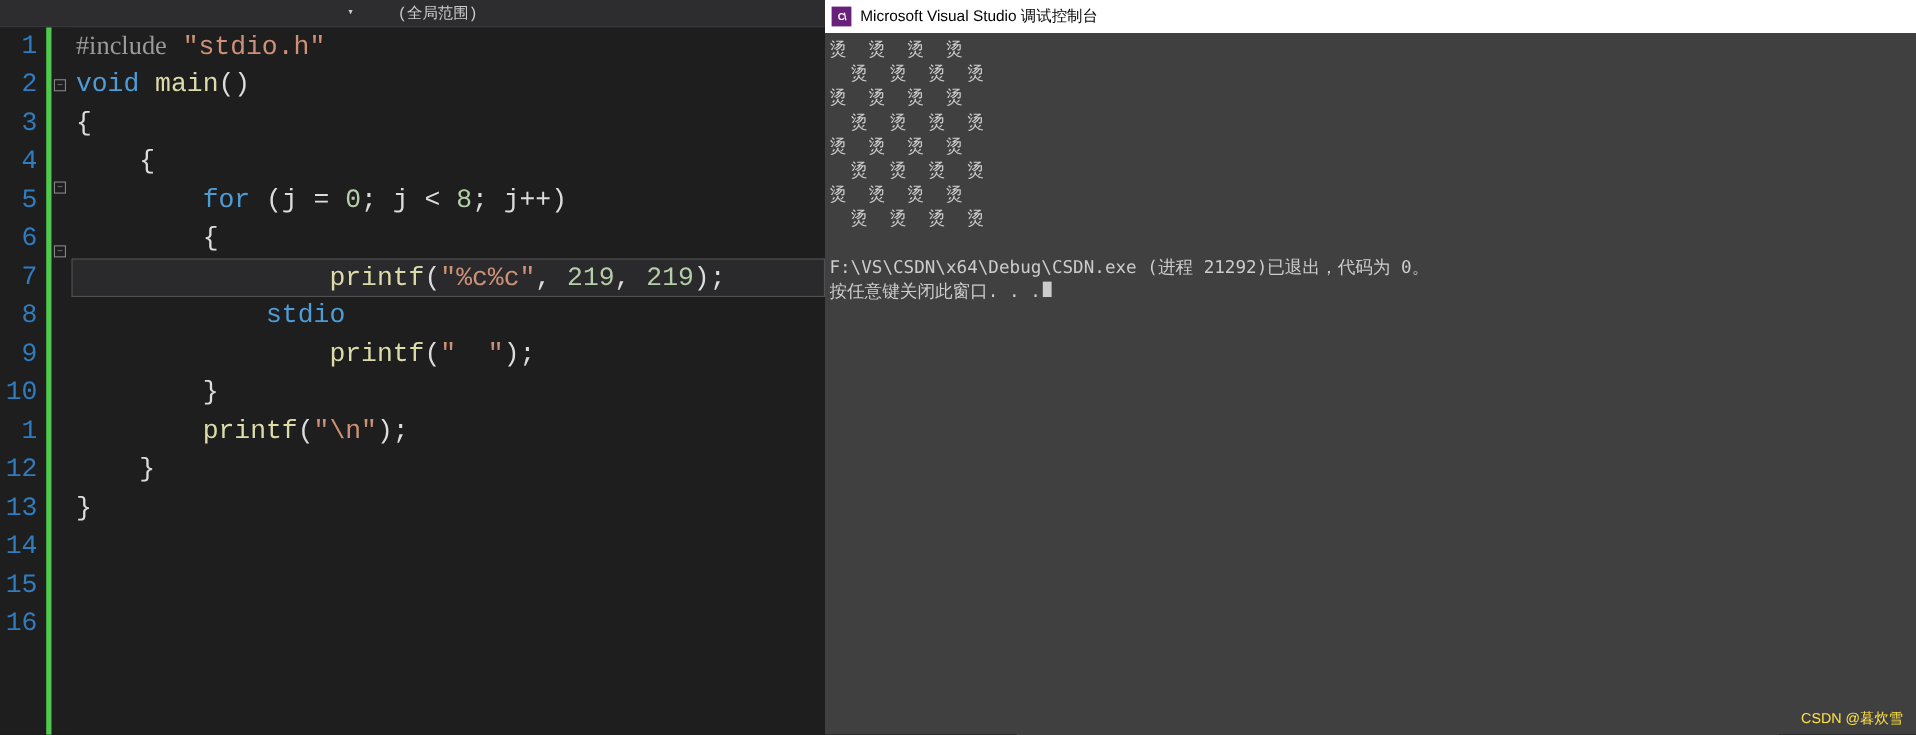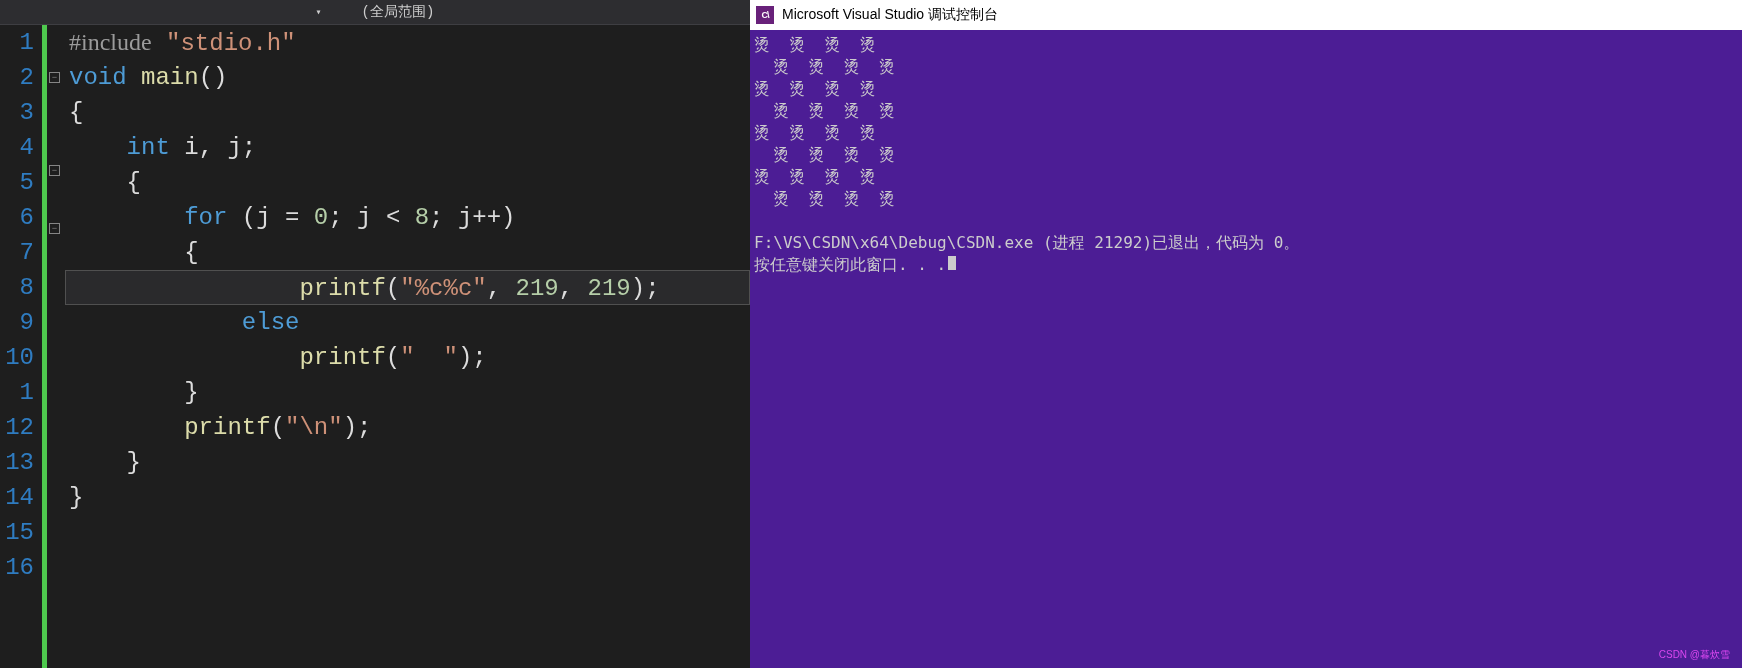--- a/index.html
+++ b/index.html
@@ -26,24 +26,24 @@
 .str { color:#ce9178; }
 .num { color:#b5cea8; }
 .op { color:#dcdcdc; }
 .pp { color:#9b9b9b;font-family:Liberation Serif, serif; }
 .ppinc { color:#ce9178; }
 
 
 .console-panel { flex:1; height:100%; background:#0c0c0c; display:flex; flex-direction:column; }
 .console-title { height:30px; background:#fff; display:flex; align-items:center; padding-left:6px; gap:8px; font-family:'Segoe UI',sans-serif; font-size:14px; color:#000; }
 .console-icon { width:18px; height:18px; background:#68217a; display:flex; align-items:center; justify-content:center; color:#fff; font-size:9px; font-weight:bold; letter-spacing:-1px; }
-.console-output { flex:1; background:#4c1d95; color:#ccc; font-family:'NSimSun','SimSun',Consolas,monospace; font-size:16px; line-height:22px; padding:4px; white-space:pre; }
+.console-output { flex:1; background:#404040; color:#ccc; font-family:'NSimSun','SimSun',Consolas,monospace; font-size:16px; line-height:22px; padding:4px; white-space:pre; }
 .cursor-blink { display:inline-block; width:8px; height:14px; background:#ccc; vertical-align:baseline; margin-left:2px; }
 
-.watermark { position:absolute; bottom:6px; right:12px; color:#d946ef; font-size:10px; font-family:'Microsoft YaHei',sans-serif; }
+.watermark { position:absolute; bottom:6px; right:12px; color:#fde047; font-size:13px; font-family:'Microsoft YaHei',sans-serif; }
 </style>
 </head>
 <body>
 
 <div class="editor-panel">
   <div class="top-bar">
     <div class="scope-dropdown">
       <span class="dropdown-arrow">▾</span>
       <span>(全局范围)</span>
     </div>
@@ -74,26 +74,25 @@
       <div class="fold-spacer"></div>
       <div class="fold-spacer"></div>
       <div class="fold-box">−</div>
       <div class="fold-spacer"></div>
       <div class="fold-box">−</div>
     </div>
     <div class="code-area">
       <div class="code-line"><span class="pp">#include</span> <span class="ppinc">"stdio.h"</span></div>
       <div class="code-line"><span class="typ">void</span> <span class="fn">main</span><span class="op">()</span></div>
       <div class="code-line"><span>{</span></div>
-      <div class="code-line">    <span class="typ">int</span><span> i, j;</span></div>
       <div class="code-line">    <span>{</span></div>
       <div class="code-line">        <span class="kw">for</span><span> (j = </span><span class="num">0</span><span>; j &lt; </span><span class="num">8</span><span>; j++)</span></div>
       <div class="code-line">        <span>{</span></div>
       <div class="code-line hl">                <span class="fn">printf</span><span>(</span><span class="str">"%c%c"</span><span>, </span><span class="num">219</span><span>, </span><span class="num">219</span><span>);</span></div>
-      <div class="code-line">            <span class="kw">else</span></div>
+      <div class="code-line">            <span class="kw">stdio</span></div>
       <div class="code-line">                <span class="fn">printf</span><span>(</span><span class="str">"  "</span><span>);</span></div>
       <div class="code-line">        <span>}</span></div>
       <div class="code-line">        <span class="fn">printf</span><span>(</span><span class="str">"\n"</span><span>);</span></div>
       <div class="code-line">    <span>}</span></div>
       <div class="code-line"><span>}</span></div>
     </div>
   </div>
 </div>
 
 <div class="console-panel">

